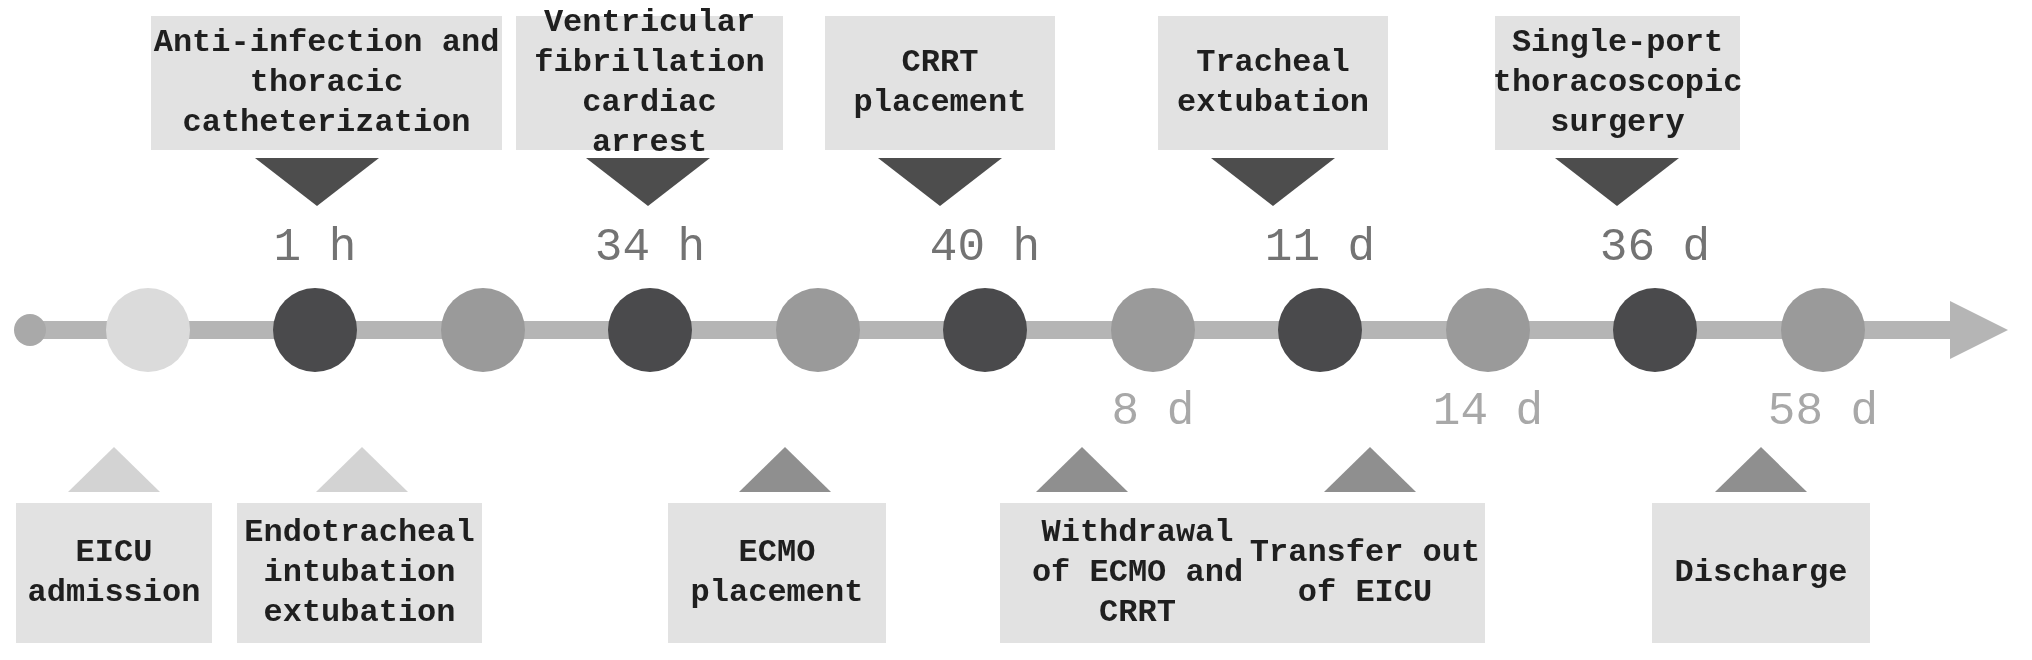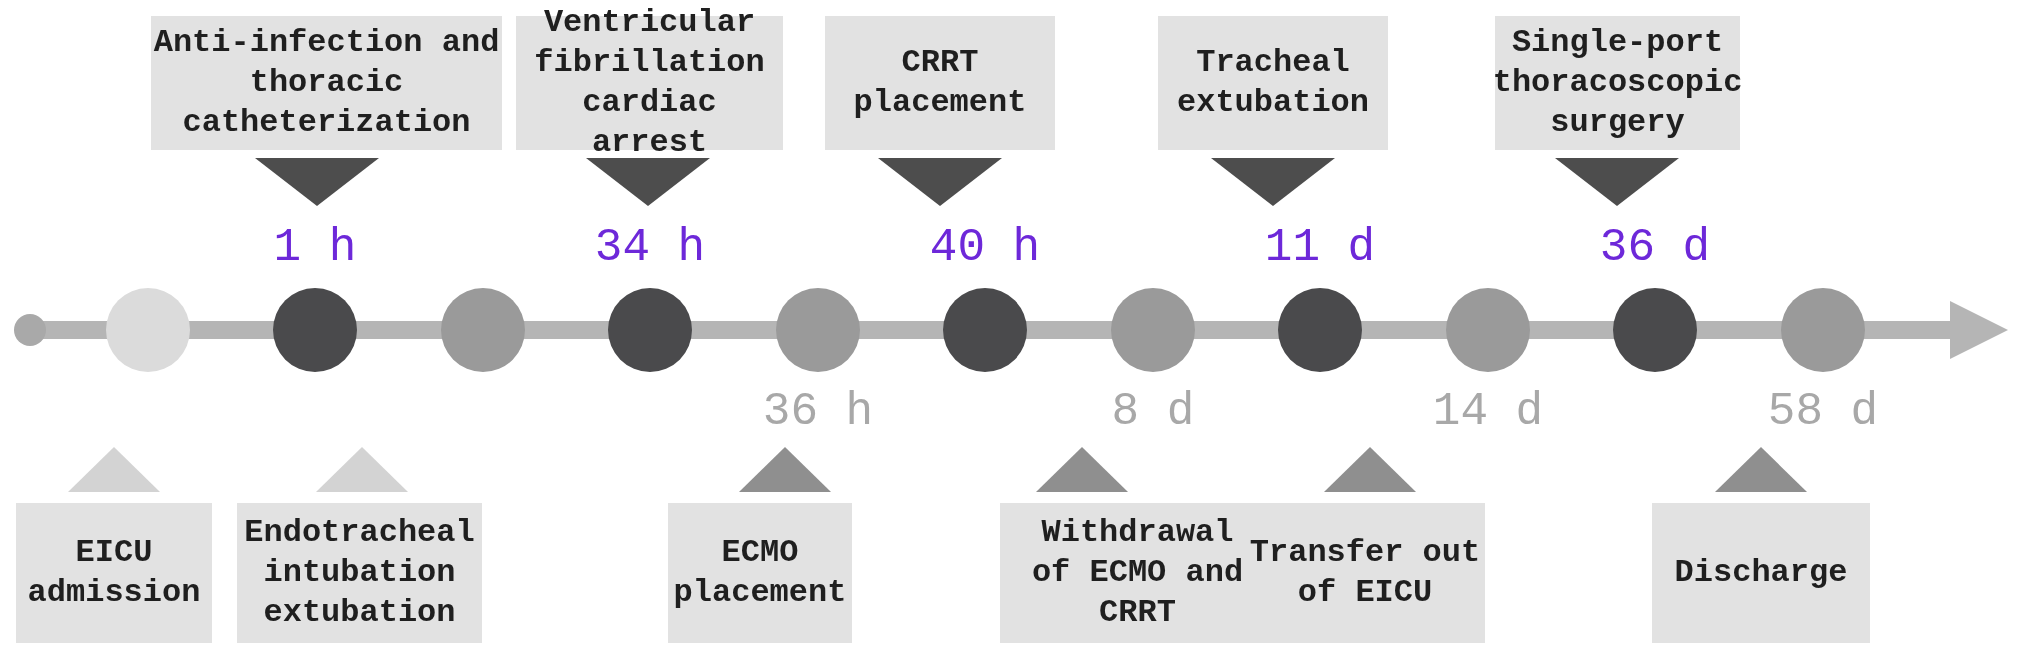--- a/index.html
+++ b/index.html
@@ -54,21 +54,21 @@
     border-left:46px solid transparent;
     border-right:46px solid transparent;
     border-bottom:45px solid #8f8f8f;
   }
   .tri-up.light{border-bottom-color:#d3d3d3;}
   
   .ttime,.btime{
     position:absolute;width:160px;text-align:center;
     font-size:46px;font-weight:400;
   }
-  .ttime{top:222px;color:#6d28d9;}
+  .ttime{top:222px;color:#737373;}
   .btime{top:386px;color:#a8a8a8;}
 </style>
 </head>
 <body>
 
 <div class="stage">
 
   <div class="axis"></div>
   <div class="start-dot"></div>
   <div class="arrowhead"></div>
@@ -114,42 +114,41 @@
   <div class="tri-down" style="left:878px"></div>
   <div class="tri-down" style="left:1211px"></div>
   <div class="tri-down" style="left:1555px"></div>
 
   <div class="ttime" style="left:235px">1 h</div>
   <div class="ttime" style="left:570px">34 h</div>
   <div class="ttime" style="left:905px">40 h</div>
   <div class="ttime" style="left:1240px">11 d</div>
   <div class="ttime" style="left:1575px">36 d</div>
 
-  <div class="btime" style="left:738px">36 h</div>
   <div class="btime" style="left:1073px">8 d</div>
   <div class="btime" style="left:1408px">14 d</div>
   <div class="btime" style="left:1743px">58 d</div>
 
   <div class="tri-up light" style="left:68px"></div>
   <div class="tri-up light" style="left:316px"></div>
   <div class="tri-up" style="left:739px"></div>
   <div class="tri-up" style="left:1036px"></div>
   <div class="tri-up" style="left:1324px"></div>
   <div class="tri-up" style="left:1715px"></div>
 
   <div class="bbox" style="left:16px;width:196px">
     <span>EICU
 admission</span>
   </div>
   <div class="bbox" style="left:237px;width:245px">
     <span>Endotracheal
 intubation
 extubation</span>
   </div>
-  <div class="bbox" style="left:668px;width:184px">
+  <div class="bbox" style="left:668px;width:218px">
     <span>ECMO
 placement</span>
   </div>
   <div class="bbox" style="left:1000px;width:275px">
     <span>Withdrawal
 of ECMO and
 CRRT</span>
   </div>
   <div class="bbox" style="left:1652px;width:218px">
     <span>Discharge</span>

